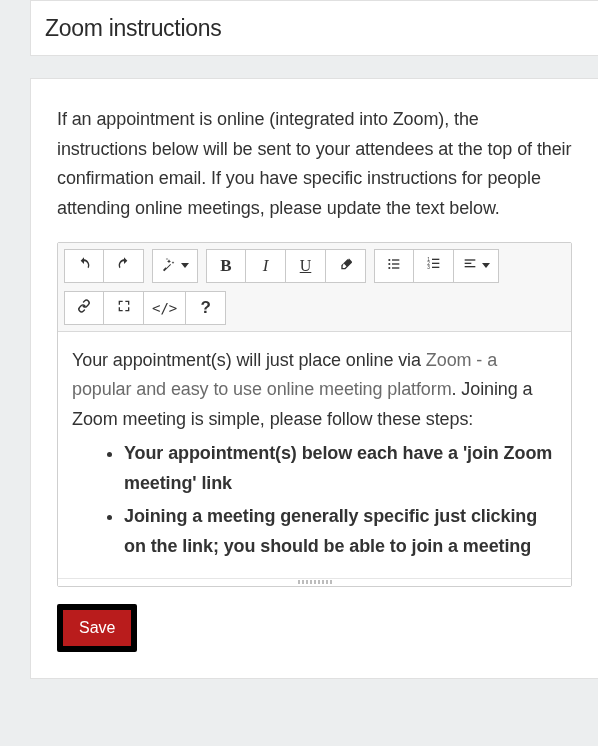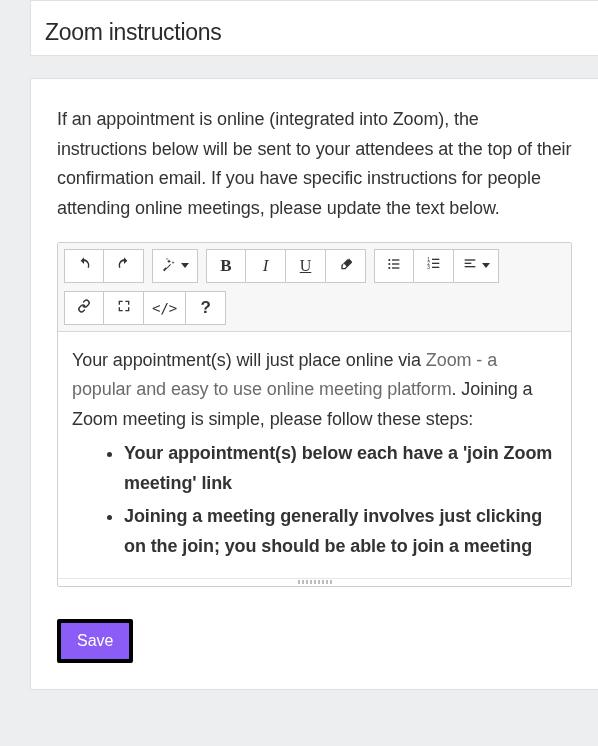--- a/index.html
+++ b/index.html
@@ -12,20 +12,21 @@
     height:746px;
     overflow:hidden;
   }
   .header-bar {
     margin:0 0 0 30px;
     background:#fff;
     border:1px solid #e0e0e0;
     border-right:none;
     height:56px;
     display:flex;
+    align-items:center;
     padding:18px 14px;
   }
   .header-bar h2 {
     margin:0;
     font-size:23px;
     font-weight:400;
     color:#2b2b2b;
     letter-spacing:-0.3px;
   }
   .panel {
@@ -105,24 +106,24 @@
     border-top:1px solid #e6e6e6;
     display:flex;
     justify-content:center;
     align-items:center;
   }
   .grip span {
     width:34px; height:4px;
     background:repeating-linear-gradient(90deg,#bdbdbd 0 2px, transparent 2px 4px);
   }
   .save-btn {
-    margin-top:32px;
-    background:#8b5cf6;
+    margin-top:17px;
+    background:#b91c1c;
     color:#fff;
-    border:4px solid #000000;
+    border:6px solid #000000;
     font-size:16px;
     padding:9px 16px;
     border-radius:2px;
     cursor:pointer;
   }
 </style>
 </head>
 <body>
 
 <div class="header-bar">
@@ -233,21 +234,21 @@
         <button class="tb-btn tb-q">?</button>
       </div>
 
     </div>
 
     <div class="editor-body-outer">
       <div class="editor-body">
         <span>Your appointment(s) will just place online via </span><a href="#">Zoom - a popular and easy to use online meeting platform</a><span>. Joining a Zoom meeting is simple, please follow these steps:</span>
         <ul>
           <li>Your appointment(s) below each have a 'join Zoom meeting' link</li>
-          <li>Joining a meeting generally involves just clicking on the join; you should be able to join a meeting</li>
+          <li>Joining a meeting generally specific just clicking on the link; you should be able to join a meeting</li>
         </ul>
       </div>
       <div class="grip">
           <span></span>
         </div>
     </div>
   </div>
 
   <button class="save-btn">Save</button>
 

